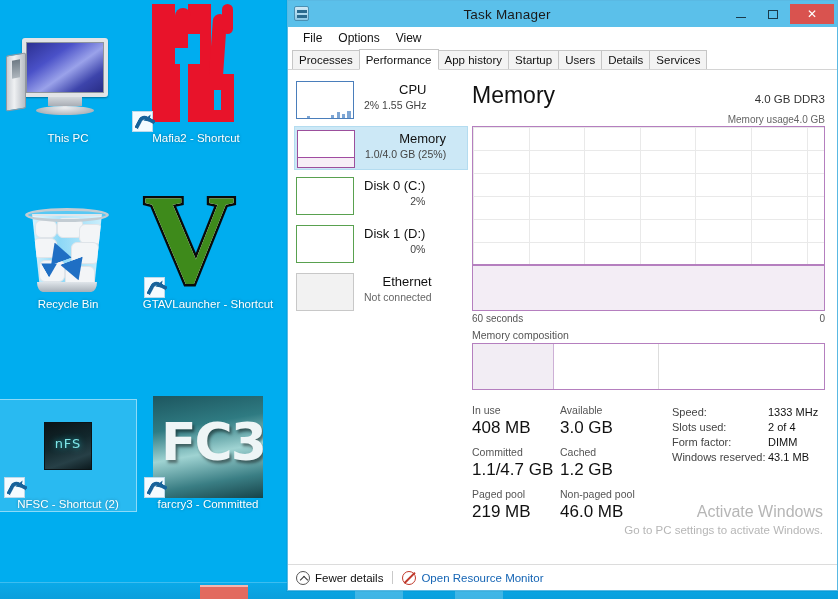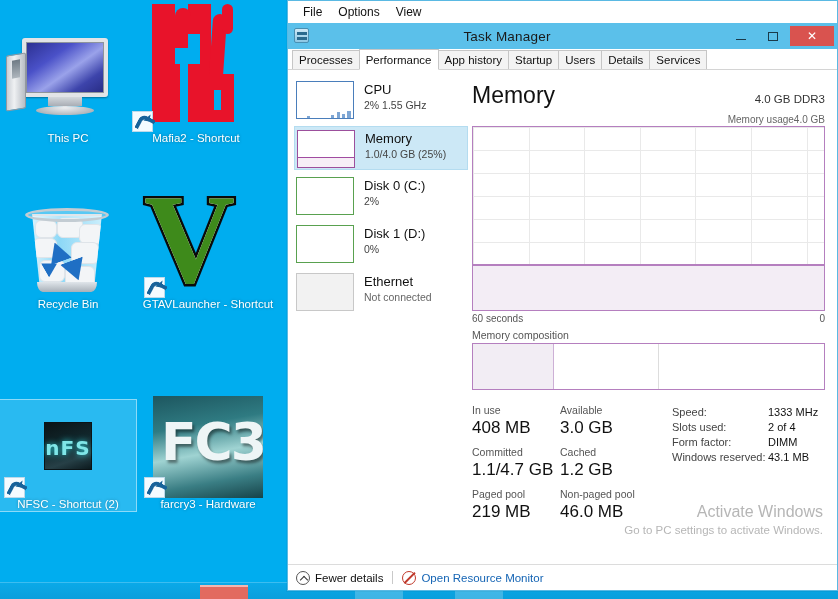--- a/index.html
+++ b/index.html
@@ -169,21 +169,21 @@
   .nfs-tile {
     position: absolute; left: 44px; top: 22px;
     width: 48px; height: 48px;
     background: linear-gradient(160deg,#0a1417 0%,#12272c 45%,#274047 75%,#0c1a1e 100%);
     border: 1px solid #0b1316;
   }
   .nfs-tile .txt {
     position: absolute; left: 0; right: 0; top: 13px;
     text-align: center;
     font-family: "DejaVu Sans", sans-serif;
-    font-size: 20px; font-weight: bold; letter-spacing: 1px;
+    font-size: 13px; font-weight: normal; letter-spacing: 1px;
     color: #7fe6e8;
     text-shadow: 0 0 6px #27c6cf;
   }
 
   
   .fc3-tile {
     position: absolute; left: 13px; top: -4px;
     width: 110px; height: 102px;
     background: linear-gradient(170deg,#1d565f 0%,#2f7b82 30%,#9fd3d2 55%,#3a7e84 80%,#164349 100%);
     overflow: hidden;
@@ -307,20 +307,21 @@
   #sidebar {
     flex: 0 0 180px;
     padding: 8px 0 0 6px;
     background: #ffffff;
   }
   .side-item {
     display: flex; align-items: flex-start;
     height: 44px; margin-bottom: 4px;
     padding: 3px 4px 0 2px;
     cursor: default;
+    text-align: right;
   }
   .side-item.active { background: #cce8f6; border: 1px solid #b4dcf0; }
   .thumb {
     width: 58px; height: 38px;
     margin-right: 10px; flex: 0 0 58px;
     background: #fff;
     position: relative;
     overflow: hidden;
   }
   .thumb.cpu { border: 1px solid #4a7ebb; }
@@ -535,49 +536,49 @@
     <span class="cap">NFSC - Shortcut (2)</span>
   </div>
 
   <div class="desk-icon" style="left:140px; top:400px;">
     <div class="art">
       <div class="fc3-tile">
           <div class="txt">FC3</div>
         </div>
       <div class="shortcut-badge"></div>
     </div>
-    <span class="cap">farcry3 - Hardware</span>
+    <span class="cap">farcry3 - Committed</span>
   </div>
 
 </div>
 
 <div id="taskbar">
   <div class="tb-item tb-red" style="left:200px; width:48px;"></div>
   <div class="tb-item" style="left:355px; width:48px;"></div>
   <div class="tb-item" style="left:455px; width:48px;"></div>
 </div>
 
 <div id="tm">
 
-  <div id="menubar">
-    <div class="mi">File</div>
-    <div class="mi">Options</div>
-    <div class="mi">View</div>
-  </div>
-
   <div id="titlebar">
     <div id="tm-icon"></div>
     <div id="tm-title">Task Manager</div>
     <div class="winbtn" id="btn-min">
         <i class="glyph-min"></i>
       </div>
     <div class="winbtn" id="btn-max">
         <i class="glyph-max"></i>
       </div>
     <div id="btn-close">✕</div>
+  </div>
+
+  <div id="menubar">
+    <div class="mi">File</div>
+    <div class="mi">Options</div>
+    <div class="mi">View</div>
   </div>
 
   <div id="tabstrip">
     <div class="tab">Processes</div>
     <div class="tab active">Performance</div>
     <div class="tab">App history</div>
     <div class="tab">Startup</div>
     <div class="tab">Users</div>
     <div class="tab">Details</div>
     <div class="tab">Services</div>

